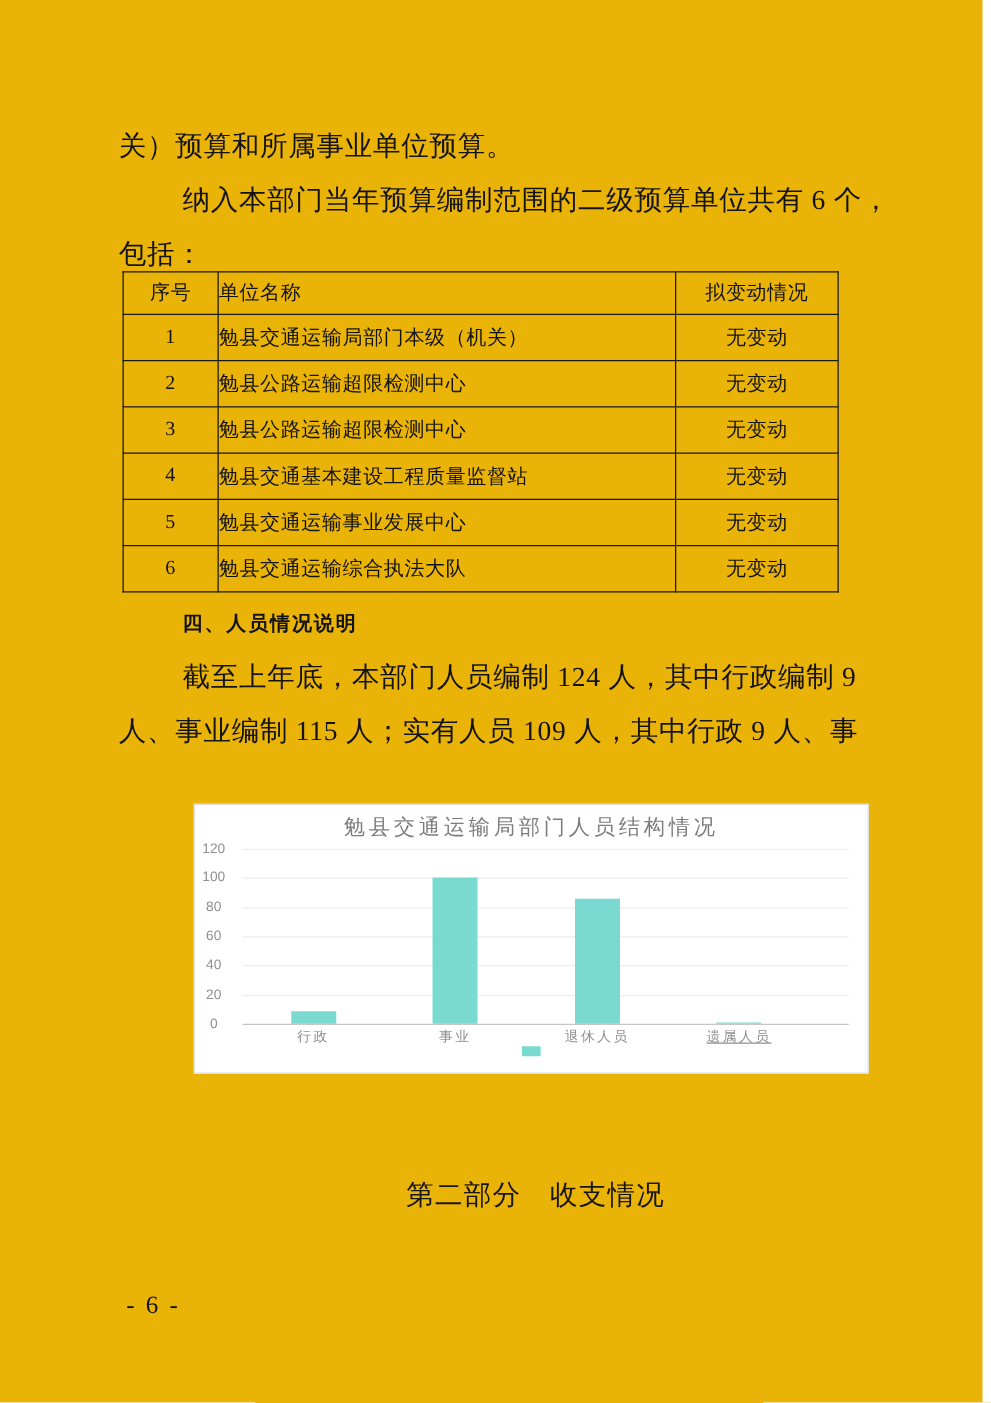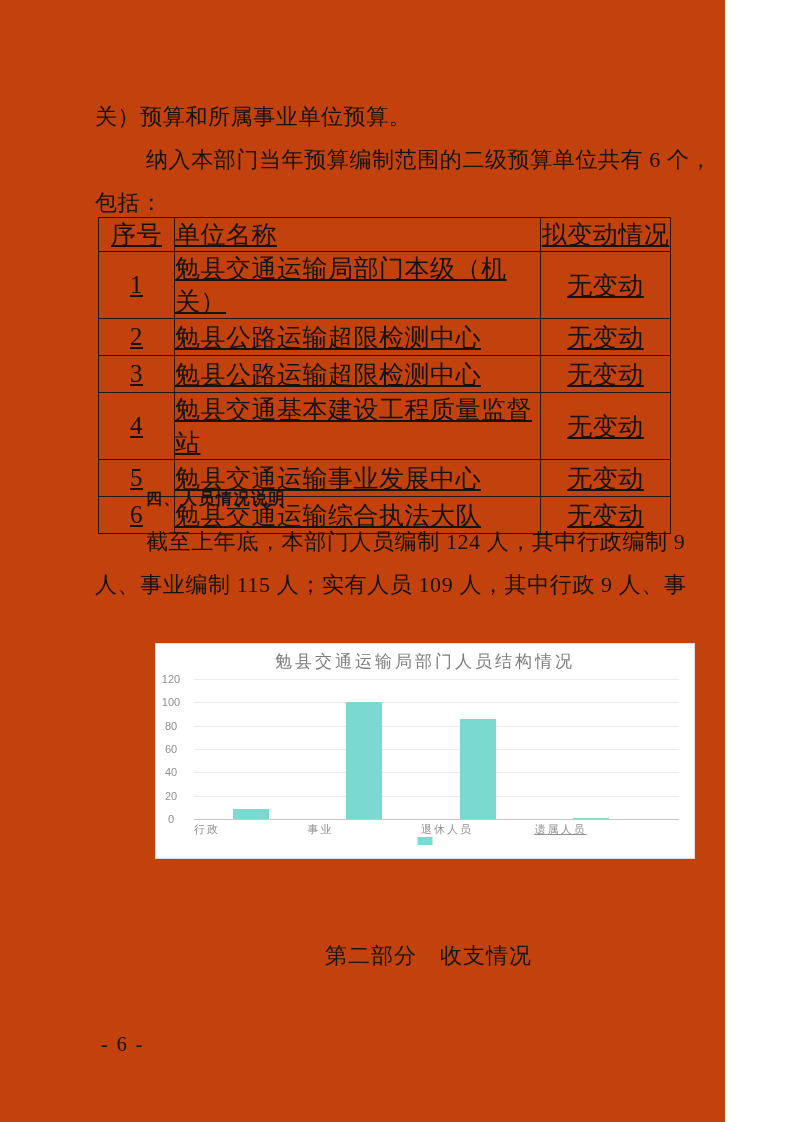--- a/index.html
+++ b/index.html
@@ -1,47 +1,47 @@
 <!DOCTYPE html>
 <html><head>
 <meta charset="utf-8">
 <style>
   html,body { margin:0; padding:0; background:#ffffff; }
   .page {
-    position:relative; width:725px; height:1122px; background:#c2410c;
+    position:relative; width:786px; height:1122px; background:#eab308;
     font-family:"Liberation Serif","DejaVu Serif",serif; color:#131313;
     overflow:hidden;
   }
   .tline { position:absolute; font-size:22px; letter-spacing:0.6px; white-space:nowrap; line-height:26px; }
   .hsec  { position:absolute; font-size:16px; font-weight:bold; letter-spacing:1.5px; white-space:nowrap; }
 
   
   .units { position:absolute; left:98px; top:217px; width:572px;
-           border-collapse:collapse; table-layout:fixed; font-size:25px;text-decoration:underline; }
+           border-collapse:collapse; table-layout:fixed; font-size:16px; }
   .units th, .units td { border:1.5px solid #1a1a1a; font-weight:normal; padding:0; letter-spacing:0.5px; }
   .units th { height:33px; }
   .units td { height:36px; }
   .cellc { text-align:center; }
   .hname { text-align:left; padding-left:50px; }
   .uname { text-align:left; padding-left:17px; }
 
   
   .chart { position:absolute; left:155px; top:643px; width:538px; height:214px;
            background:#ffffff; border:1px solid #dcdcdc;
            font-family:"Liberation Sans","DejaVu Sans",sans-serif; }
   .ctitle { position:absolute; top:6px; left:0; width:100%; text-align:center;
             font-size:17px; letter-spacing:3px; color:#7d7d7d; white-space:nowrap; }
   .plot { position:absolute; left:38px; top:35px; width:485px; height:140px; }
   .gridline { position:absolute; left:0; width:100%; height:1px; background:#ededed; }
   .gridline.zero { background:#c6c6c6; }
   .bar { position:absolute; bottom:0; width:36px; }
   .ytick { position:absolute; left:0; width:30px; text-align:center;
            font-size:11px; color:#8f8f8f; line-height:14px; }
   .xlabels { position:absolute; left:38px; top:178px; width:454px; height:16px; }
-  .xtick { position:absolute; top:0; text-align:left; font-size:11px;
+  .xtick { position:absolute; top:0; text-align:center; font-size:11px;
            color:#8f8f8f; letter-spacing:2px; white-space:nowrap; }
   .legend { position:absolute; left:50%; transform:translateX(-50%); top:193px;
             width:15px; height:8px; }
 
   .part2 { position:absolute; left:325px; top:941px; font-size:22px; letter-spacing:1px;
            font-family:"Liberation Sans","DejaVu Sans",sans-serif; color:#161616; white-space:nowrap; }
   .pagenum { position:absolute; left:101px; top:1033px; font-size:20px; letter-spacing:2px; }
 </style>
 </head>
 <body>

